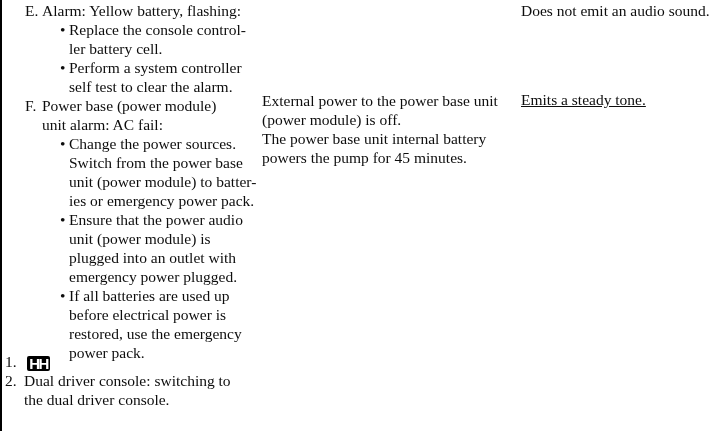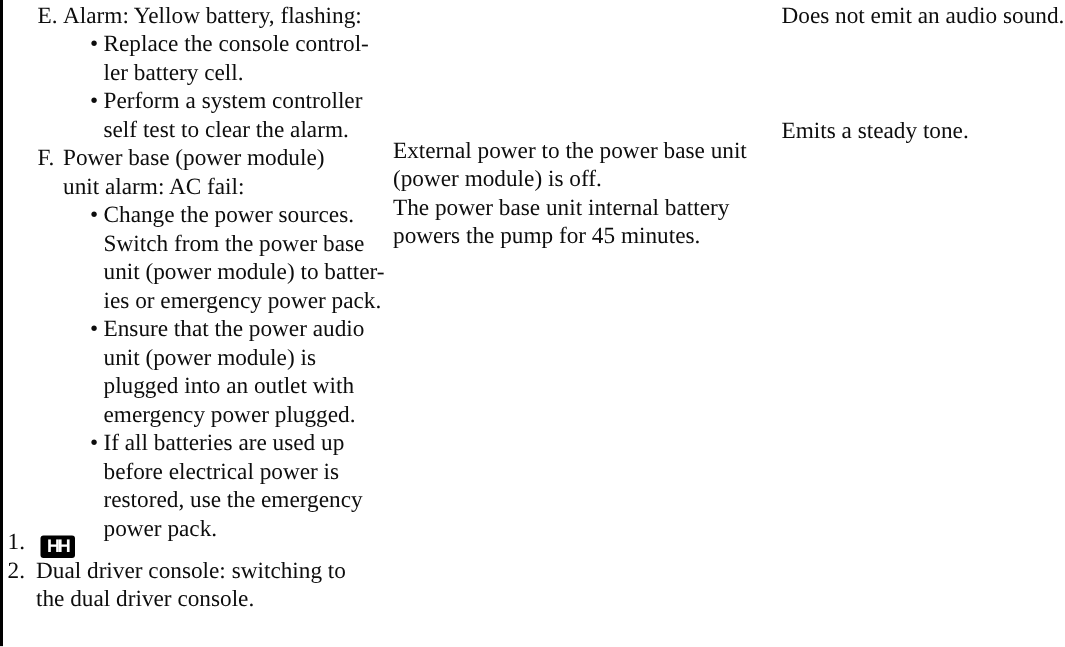--- a/index.html
+++ b/index.html
@@ -25,40 +25,40 @@
   .bullet-glyph { position: absolute; left: 35px; top: 0; }
   .ml17 { display: inline-block; margin-left: 17px; }
   .ml44 { display: inline-block; margin-left: 44px; }
   .ml0  { display: inline-block; margin-left: 0; }
   .ml10 { display: inline-block; }
   .ml21 { display: inline-block; margin-left: 21px; }
 
   .col-symptom { position: absolute; left: 25px; top: 1px; width: 245px; }
   .col-cause   { position: absolute; left: 262px; top: 91px; width: 255px; }
   .note-e { position: absolute; left: 521px; top: 1px;  width: 189px; }
-  .note-f { position: absolute; left: 521px; top: 78px; width: 189px; }
+  .note-f { position: absolute; left: 521px; top: 90px; width: 189px; text-decoration: underline; }
 
   .footer { position: absolute; left: 3px; top: 352px; width: 420px; }
   .footer-heading { font-weight: bold; height: 19px; }
   .footer-heading sup {
     font-size: 10px;
     position: relative;
     top: -5px;
     vertical-align: baseline;
   }
   .footer .marker { left: 2px; }
   .glyphbox {
     display: inline-block;
     margin-left: 24px;
     width: 23px; height: 15px;
     background: #000000;
     color: #ffffff;
     font-family: "Liberation Sans", sans-serif;
     font-weight: 700;
-    font-size: 12px;
+    font-size: 15px;
     line-height: 15px;
     text-align: center;
     letter-spacing: -1.5px;
     border-radius: 2px;
     vertical-align: -2px;
   }
 </style>
 </head>
 <body>
 

